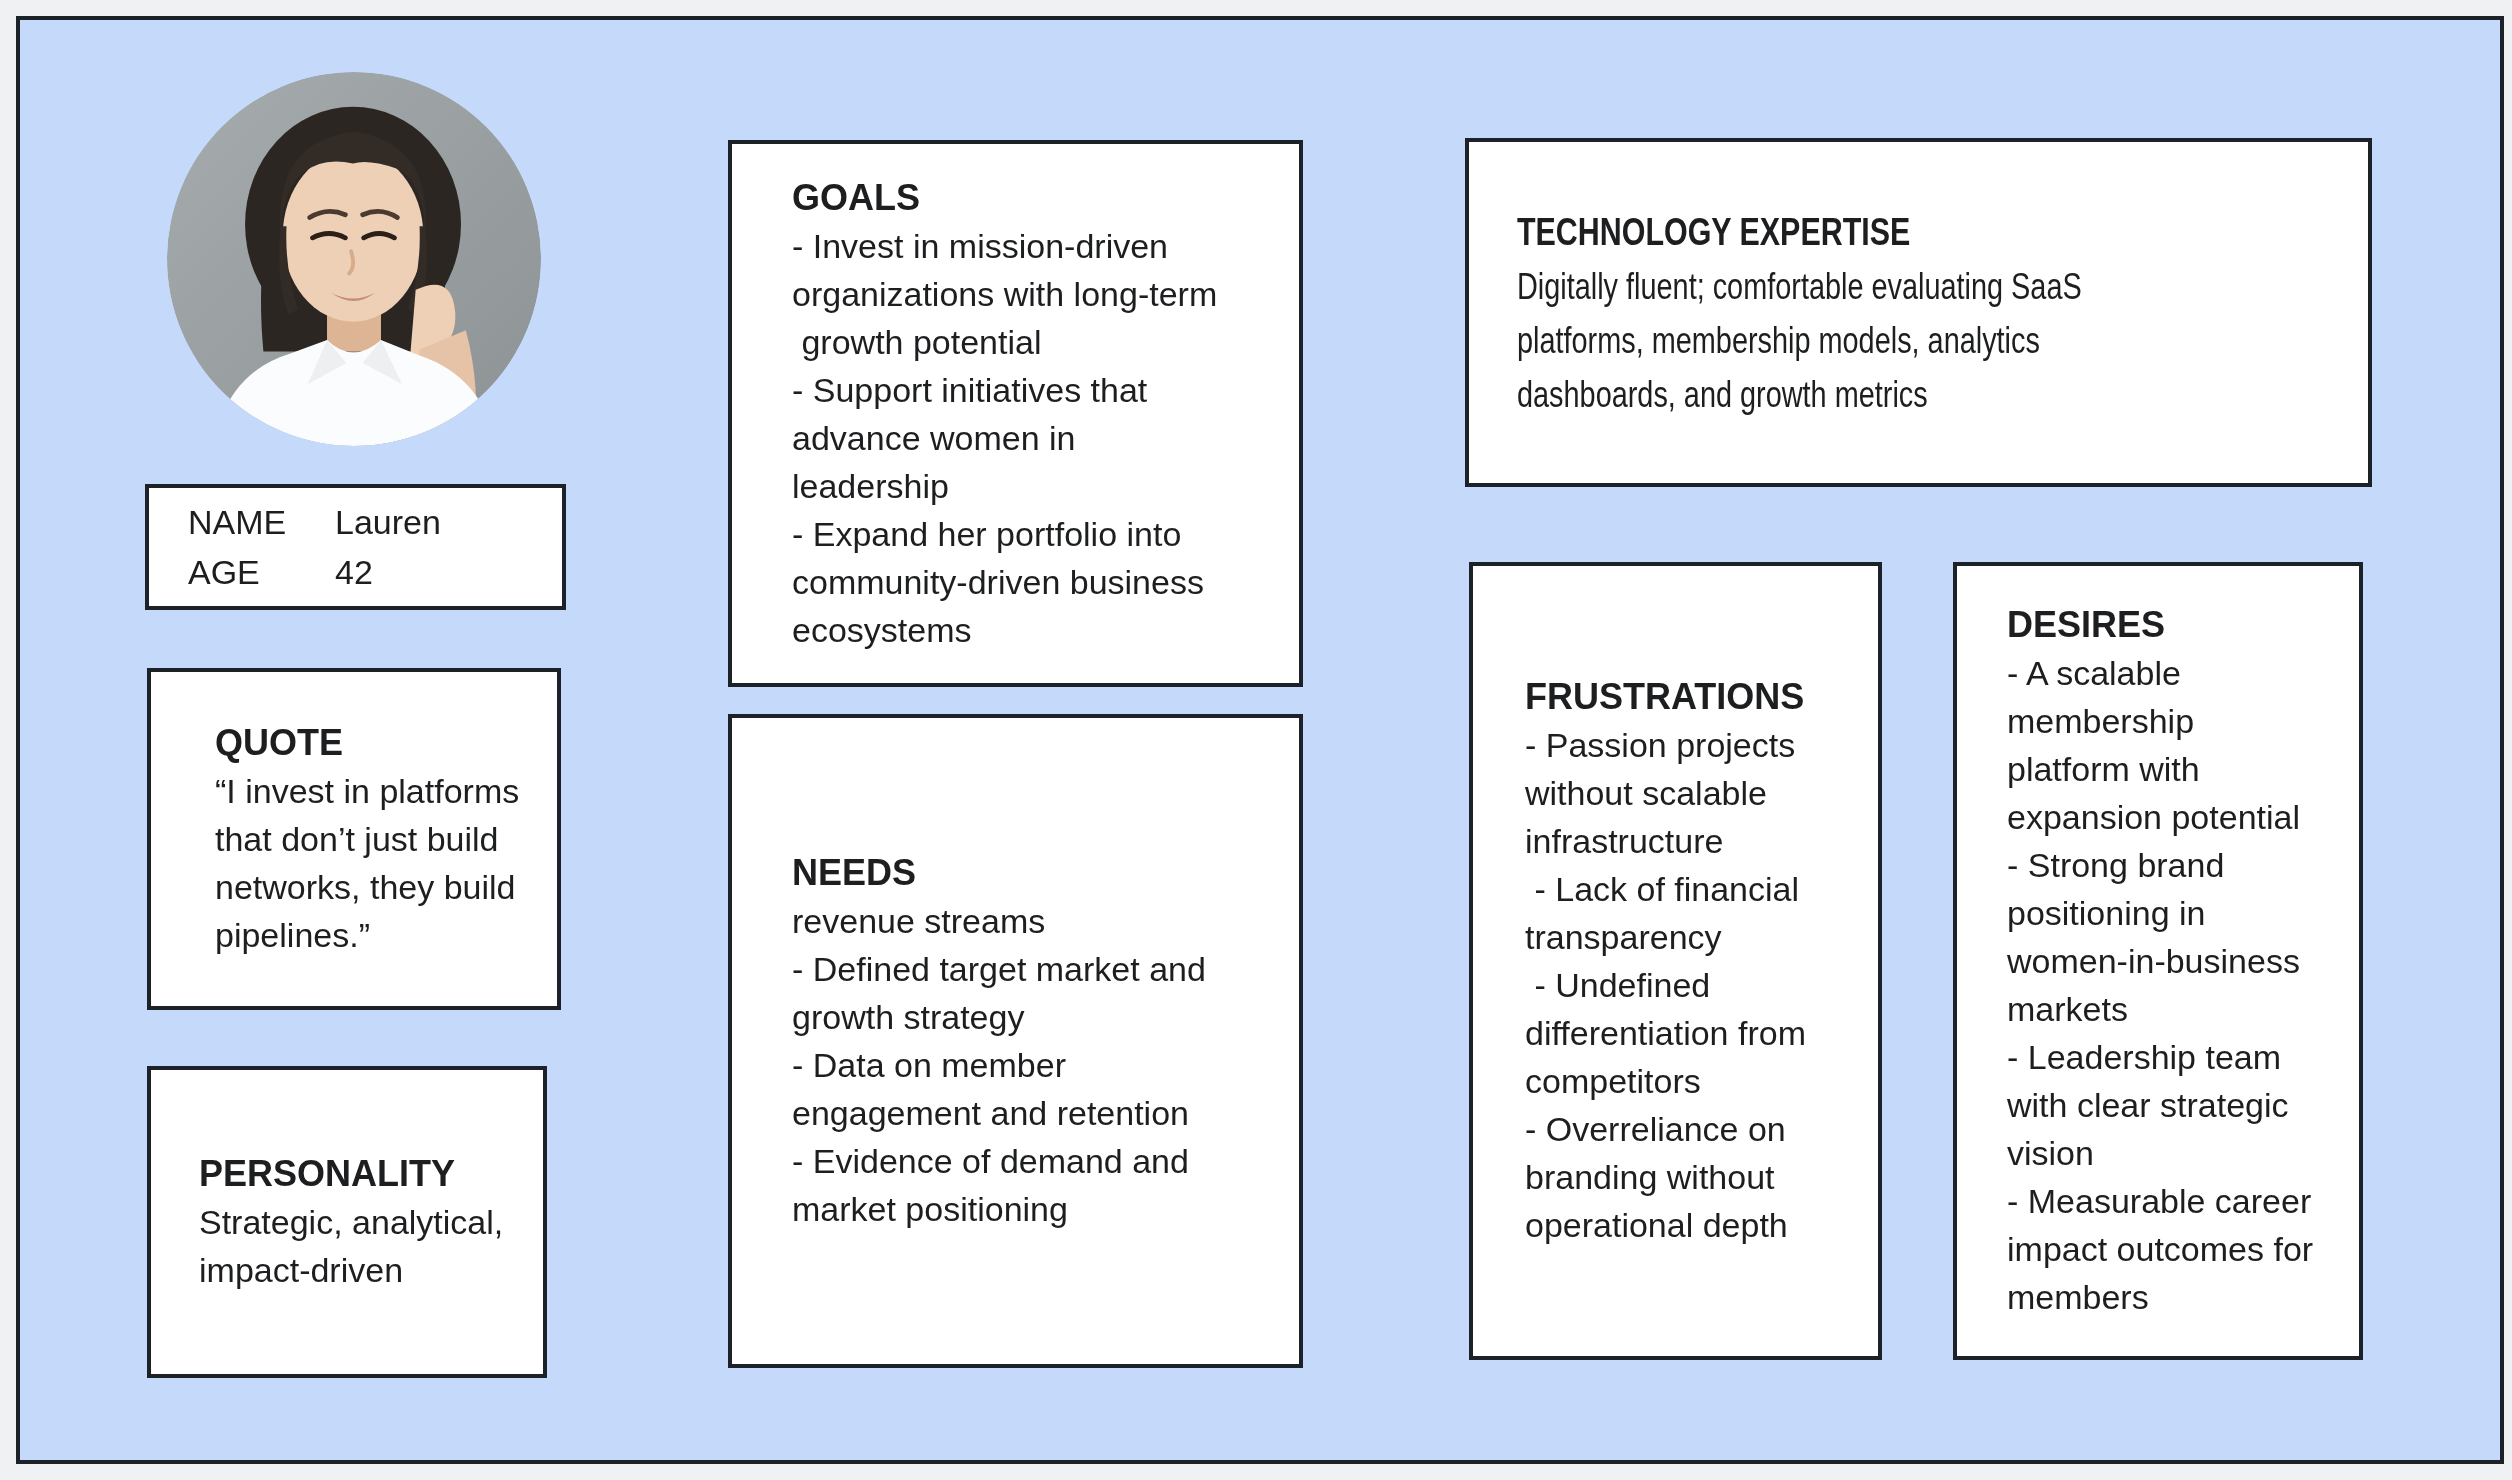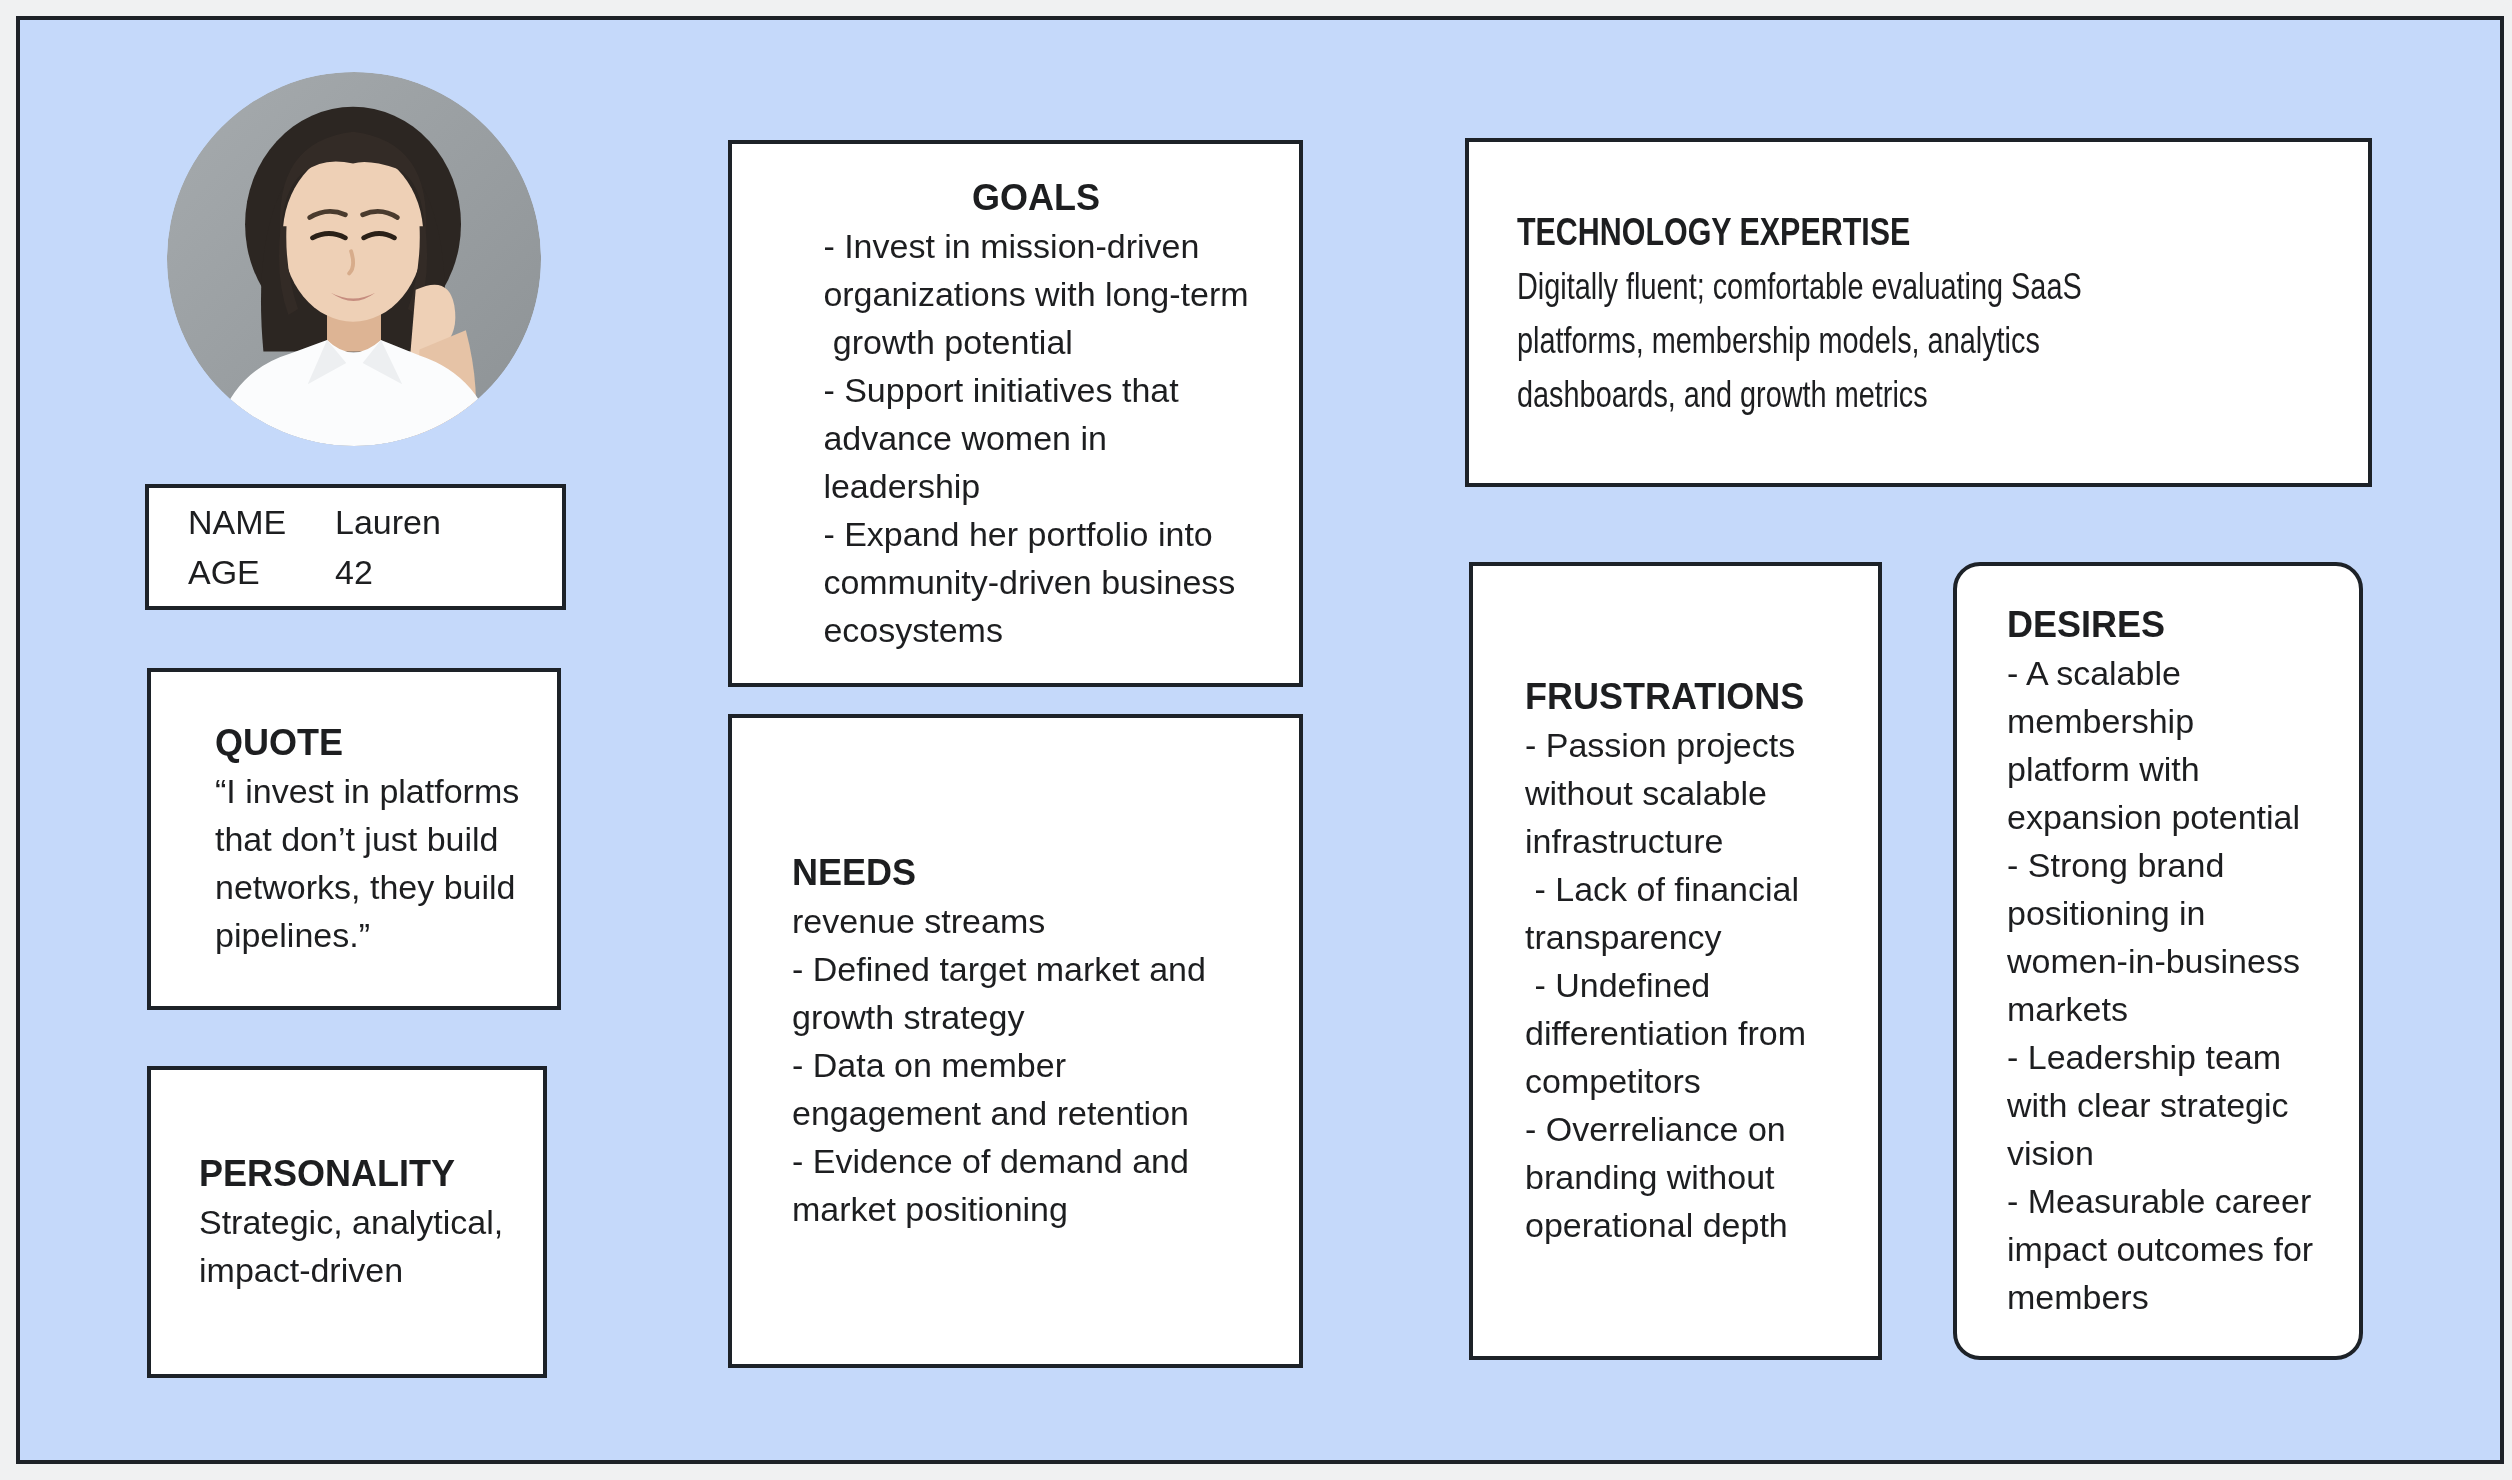--- a/index.html
+++ b/index.html
@@ -40,25 +40,25 @@
   }
   .tline { white-space: pre-wrap; }
 
   
   .name-box   { left: 145px; top: 484px;  width: 421px; height: 126px; padding-left: 39px; }
   .id-row     { display: flex; line-height: 50px; }
   .id-label   { font-weight: 400; width: 147px; }
 
   .quote-box        { left: 147px;  top: 668px;  width: 414px; height: 342px; padding-left: 64px; padding-right: 19px; }
   .personality-box  { left: 147px;  top: 1066px; width: 400px; height: 312px; padding-left: 48px; padding-right: 19px; }
-  .goals-box        { left: 728px;  top: 140px;  width: 575px; height: 547px; padding-left: 60px; padding-right: 19px; align-items: center; }
+  .goals-box        { left: 728px;  top: 140px;  width: 575px; height: 547px; padding-left: 60px; padding-right: 19px; }
   .needs-box        { left: 728px;  top: 714px;  width: 575px; height: 654px; padding-left: 60px; padding-right: 19px; }
   .tech-box         { left: 1465px; top: 138px;  width: 907px; height: 349px; padding-left: 48px; }
   .frustrations-box { left: 1469px; top: 562px;  width: 413px; height: 798px; padding-left: 52px; padding-right: 28px; }
-  .desires-box      { left: 1953px; top: 562px;  width: 410px; height: 798px; padding-left: 50px; padding-right: 0; border-radius: 27px; }
+  .desires-box      { left: 1953px; top: 562px;  width: 410px; height: 798px; padding-left: 50px; padding-right: 0; }
 
   
   .tech-content {
     transform: scaleX(0.78);
     transform-origin: 0 50%;
     width: 128%;
     font-size: 37px;
     line-height: 54px;
   }
   .tech-content .box-title { font-size: 39px; line-height: 56px; }

